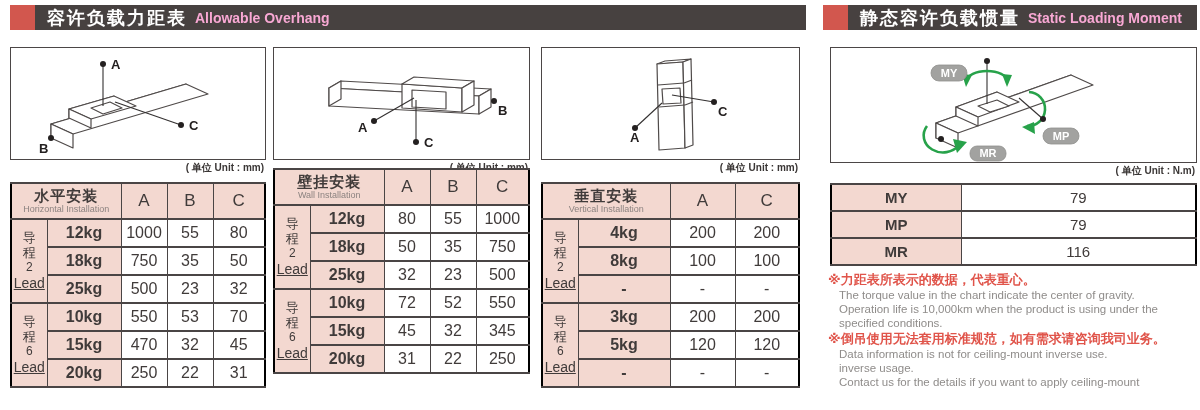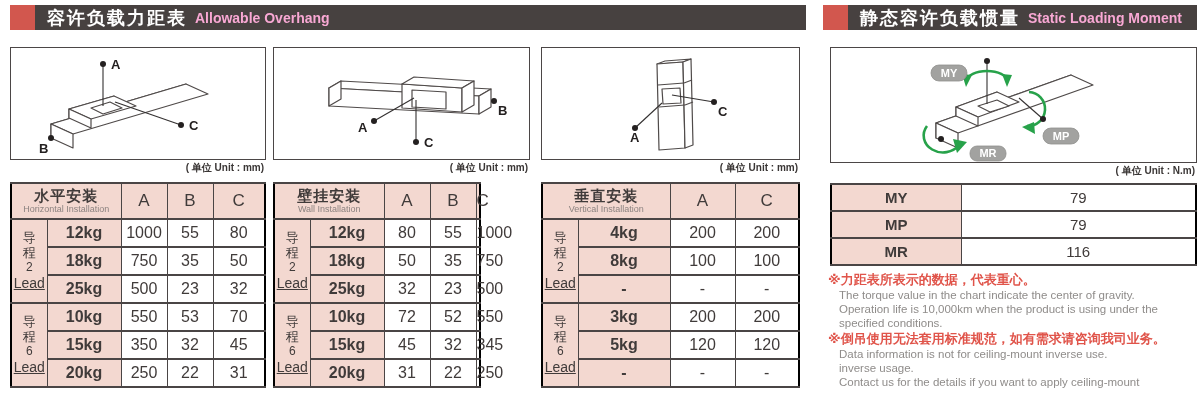--- a/index.html
+++ b/index.html
@@ -30,21 +30,21 @@
   .unit{position:absolute;font-size:10px;font-weight:bold;color:#3a3635;text-align:right;white-space:nowrap;}
   #u1{top:161px;left:10px;width:254px;}
   #u2{top:161px;left:273px;width:255px;}
   #u3{top:161px;left:541px;width:257px;}
   #u4{top:164px;left:830px;width:365px;}
   
   table.spec{position:absolute;border-collapse:collapse;table-layout:fixed;background:#fff;border:2px solid #000000;}
   .spec td{border:1px solid #4a4545;border-top-width:2px;border-bottom-width:2px;
            text-align:center;vertical-align:middle;padding:0;color:#403b3a;}
   #t1{left:10px;top:182px;width:256px;}
-  #t2{left:273px;top:182px;width:208px;}
+  #t2{left:273px;top:168px;width:257px;}
   #t3{left:541px;top:182px;width:259px;}
   tr.hrow{height:36px;}
   tr.drow{height:28px;}
   .pink{background:#f3d8d0;}
   .tt-zh{font-size:15px;font-weight:bold;line-height:1.1;letter-spacing:1px;}
   .tt-en{font-size:9px;color:#8c8380;line-height:1.15;}
   .colh{font-size:17px;}
   .lead-cell{font-size:13px;line-height:1.1;}
   .lead-zh{width:15px;margin:0 auto;word-break:break-all;font-size:13px;line-height:1.15;}
   .lead-num{font-size:12px;line-height:1.15;}
@@ -249,21 +249,21 @@
       <div class="lead-num">6</div>
       <div class="lead-en">Lead</div>
     </td>
     <td class="pink load-cell">10kg</td>
     <td class="val-cell">550</td>
     <td class="val-cell">53</td>
     <td class="val-cell">70</td>
   </tr>
   <tr class="drow">
     <td class="pink load-cell">15kg</td>
-    <td class="val-cell">350</td>
+    <td class="val-cell">470</td>
     <td class="val-cell">32</td>
     <td class="val-cell">45</td>
   </tr>
   <tr class="drow">
     <td class="pink load-cell">20kg</td>
     <td class="val-cell">250</td>
     <td class="val-cell">22</td>
     <td class="val-cell">31</td>
   </tr>
 </tbody>

